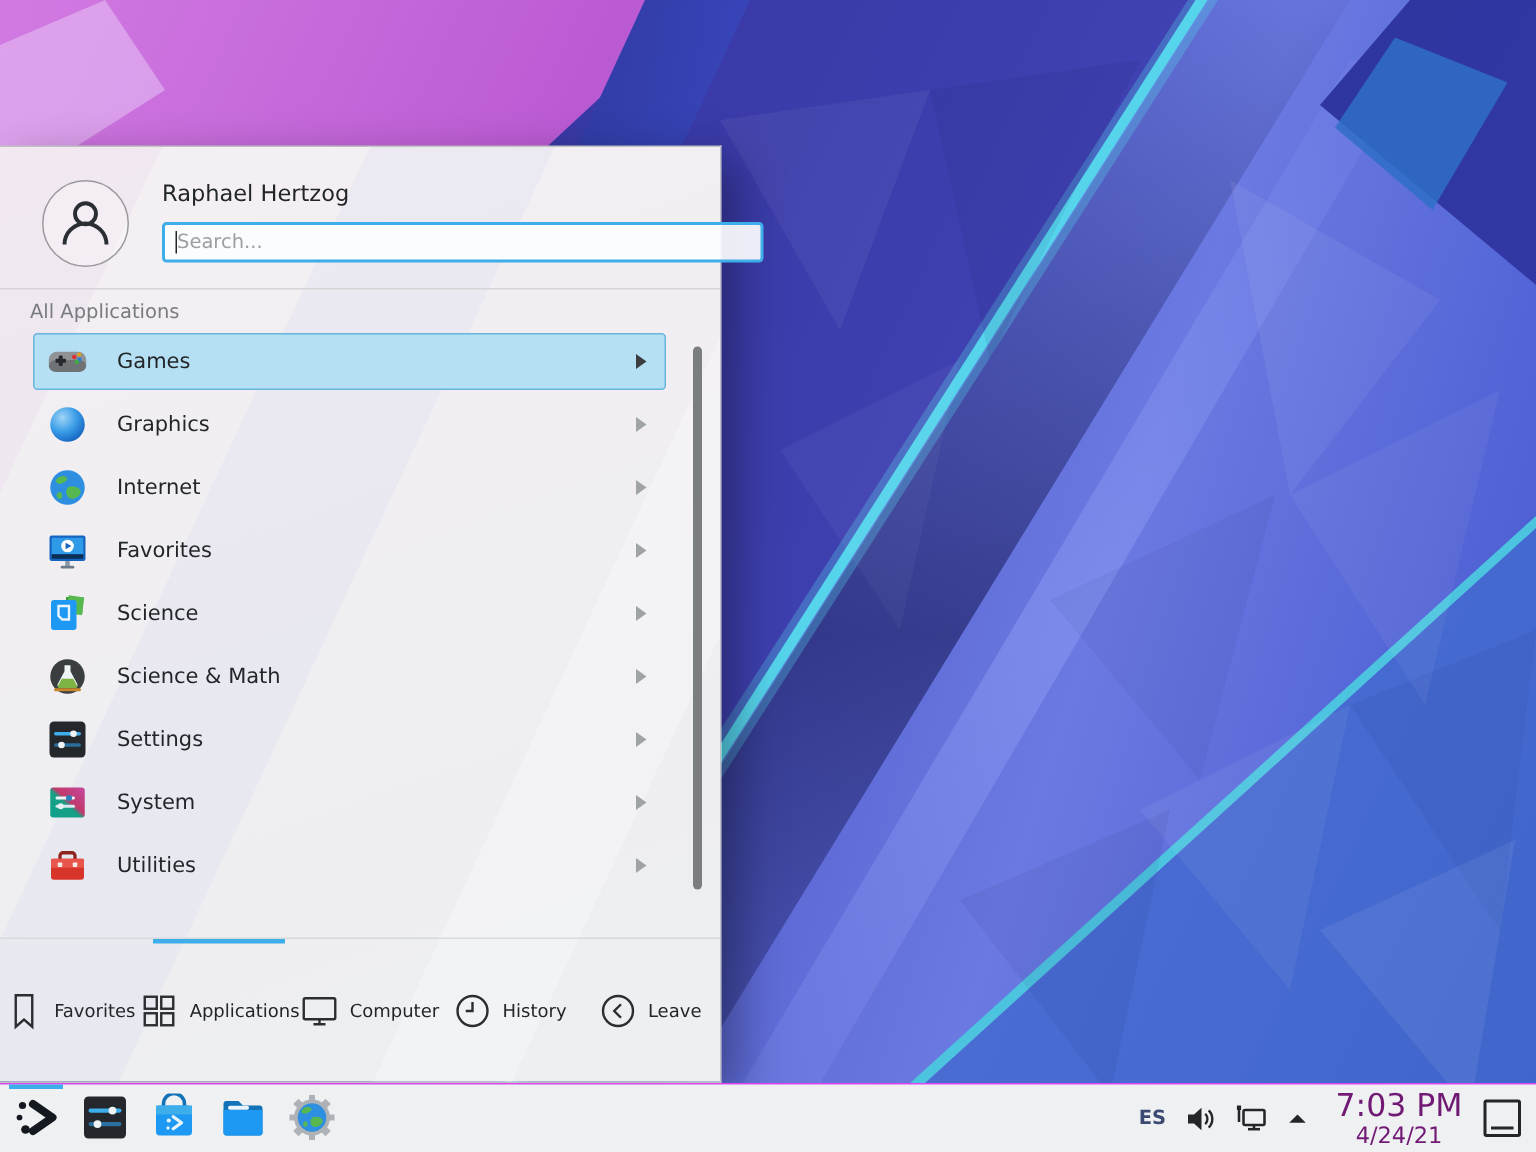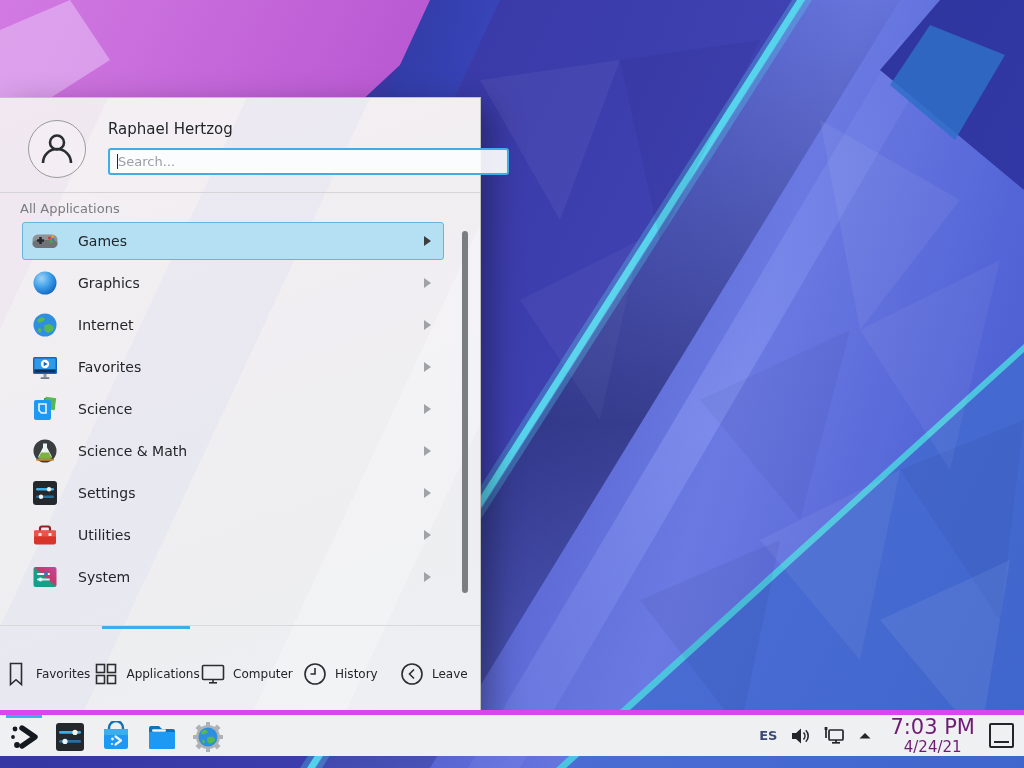--- a/index.html
+++ b/index.html
@@ -69,22 +69,22 @@
   .lc-scrollbar { position:absolute; left:462px; top:133px; width:6px; height:362px; border-radius:3px; background:#7b7e81; }
 
   .lc-footer { position:absolute; left:0; bottom:0; width:100%; height:96px; border-top:1px solid #d8d9da; }
   .tab-indicator { position:absolute; left:102px; top:0; width:88px; height:3px; background:#3daee9; }
   .tabs { display:flex; height:100%; }
   .tab { flex:1; display:flex; flex-direction:row; align-items:center; justify-content:center; gap:7px; cursor:default; }
   .tab .tlbl { font-size:12px; color:#232629; }
   .tab svg { display:block; }
 
   
-  .taskbar { position:absolute; left:0; bottom:12px; width:1024px; height:46px;
-    background:#eff0f1; border-top:5px solid #d946ef; }
+  .taskbar { position:absolute; left:0; bottom:0; width:1024px; height:46px;
+    background:#eff0f1; border-top:1px solid #d946ef; }
   .tb-active { position:absolute; left:6px; top:0; width:36px; height:3px; background:#3daee9; }
   .tb-ico { position:absolute; top:6px; width:32px; height:32px; }
   .tray { position:absolute; right:0; top:0; height:100%; display:flex; align-items:center; }
   .kbd-layout { font-size:13px; font-weight:bold; color:#3c4a73; margin-right:12px; }
   .tray-ico { margin-right:11px; display:flex; align-items:center; }
   .clock { text-align:center; color:#701a75; margin:0 14px 0 6px; line-height:1; }
   .clock .time { font-size:21px; }
   .clock .date { font-size:15px; margin-top:2px; }
   .show-desktop { width:25px; height:25px; border:2px solid #232629; border-radius:2px; position:relative; margin-right:10px; background:transparent; }
   .show-desktop::after { content:""; position:absolute; left:3px; right:3px; bottom:3px; height:2px; background:#232629; }
@@ -232,49 +232,49 @@
             <rect x="5" y="16.5" width="18" height="2.4" rx="1.2" fill="#2a6f9e"></rect>
             <circle cx="10" cy="17.7" r="2.2" fill="#eef3f5"></circle>
           </svg>
         </span>
         <span class="lbl">Settings</span>
         <span class="arr"></span>
       </li>
       <li class="app-row">
         <span class="ico">
           <svg width="28" height="28" viewBox="0 0 28 28">
-            <path d="M9 10 v-2.5 a2 2 0 0 1 2 -2 h6 a2 2 0 0 1 2 2 V10" fill="none" stroke="#8e2420" stroke-width="2.2"></path>
-            <rect x="3" y="9.5" width="22" height="14" rx="2" fill="#d8352a"></rect>
-            <rect x="3" y="9.5" width="22" height="6" fill="#e8554a"></rect>
-            <rect x="7.5" y="12" width="3" height="3" rx="0.5" fill="#f7e9e8"></rect>
-            <rect x="17.5" y="12" width="3" height="3" rx="0.5" fill="#f7e9e8"></rect>
-          </svg>
-        </span>
-        <span class="lbl">Utilities</span>
-        <span class="arr"></span>
-      </li>
-      <li class="app-row">
-        <span class="ico">
-          <svg width="28" height="28" viewBox="0 0 28 28">
             <defs>
                 <linearGradient id="g-sys" x1="0" y1="1" x2="1" y2="0">
               <stop offset="0%" stop-color="#11a08c"></stop>
                   <stop offset="45%" stop-color="#16a085"></stop>
                   <stop offset="55%" stop-color="#c2396b"></stop>
                   <stop offset="100%" stop-color="#c4489f"></stop>
             </linearGradient>
               </defs>
             <rect x="2.5" y="4" width="23" height="20" rx="2" fill="url(#g-sys)"></rect>
             <rect x="6" y="10" width="13" height="2" rx="1" fill="#eef3f5"></rect>
             <circle cx="15" cy="11" r="2" fill="#2980b9"></circle>
             <rect x="6" y="15.5" width="13" height="2" rx="1" fill="#d9e8ef"></rect>
             <circle cx="9.5" cy="16.5" r="2" fill="#e8eff3"></circle>
           </svg>
         </span>
         <span class="lbl">System</span>
+        <span class="arr"></span>
+      </li>
+      <li class="app-row">
+        <span class="ico">
+          <svg width="28" height="28" viewBox="0 0 28 28">
+            <path d="M9 10 v-2.5 a2 2 0 0 1 2 -2 h6 a2 2 0 0 1 2 2 V10" fill="none" stroke="#8e2420" stroke-width="2.2"></path>
+            <rect x="3" y="9.5" width="22" height="14" rx="2" fill="#d8352a"></rect>
+            <rect x="3" y="9.5" width="22" height="6" fill="#e8554a"></rect>
+            <rect x="7.5" y="12" width="3" height="3" rx="0.5" fill="#f7e9e8"></rect>
+            <rect x="17.5" y="12" width="3" height="3" rx="0.5" fill="#f7e9e8"></rect>
+          </svg>
+        </span>
+        <span class="lbl">Utilities</span>
         <span class="arr"></span>
       </li>
     </ul>
     <div class="lc-scrollbar"></div>
 
     <div class="lc-footer">
       <div class="tab-indicator"></div>
       <div class="tabs">
         <div class="tab">
           <span>

